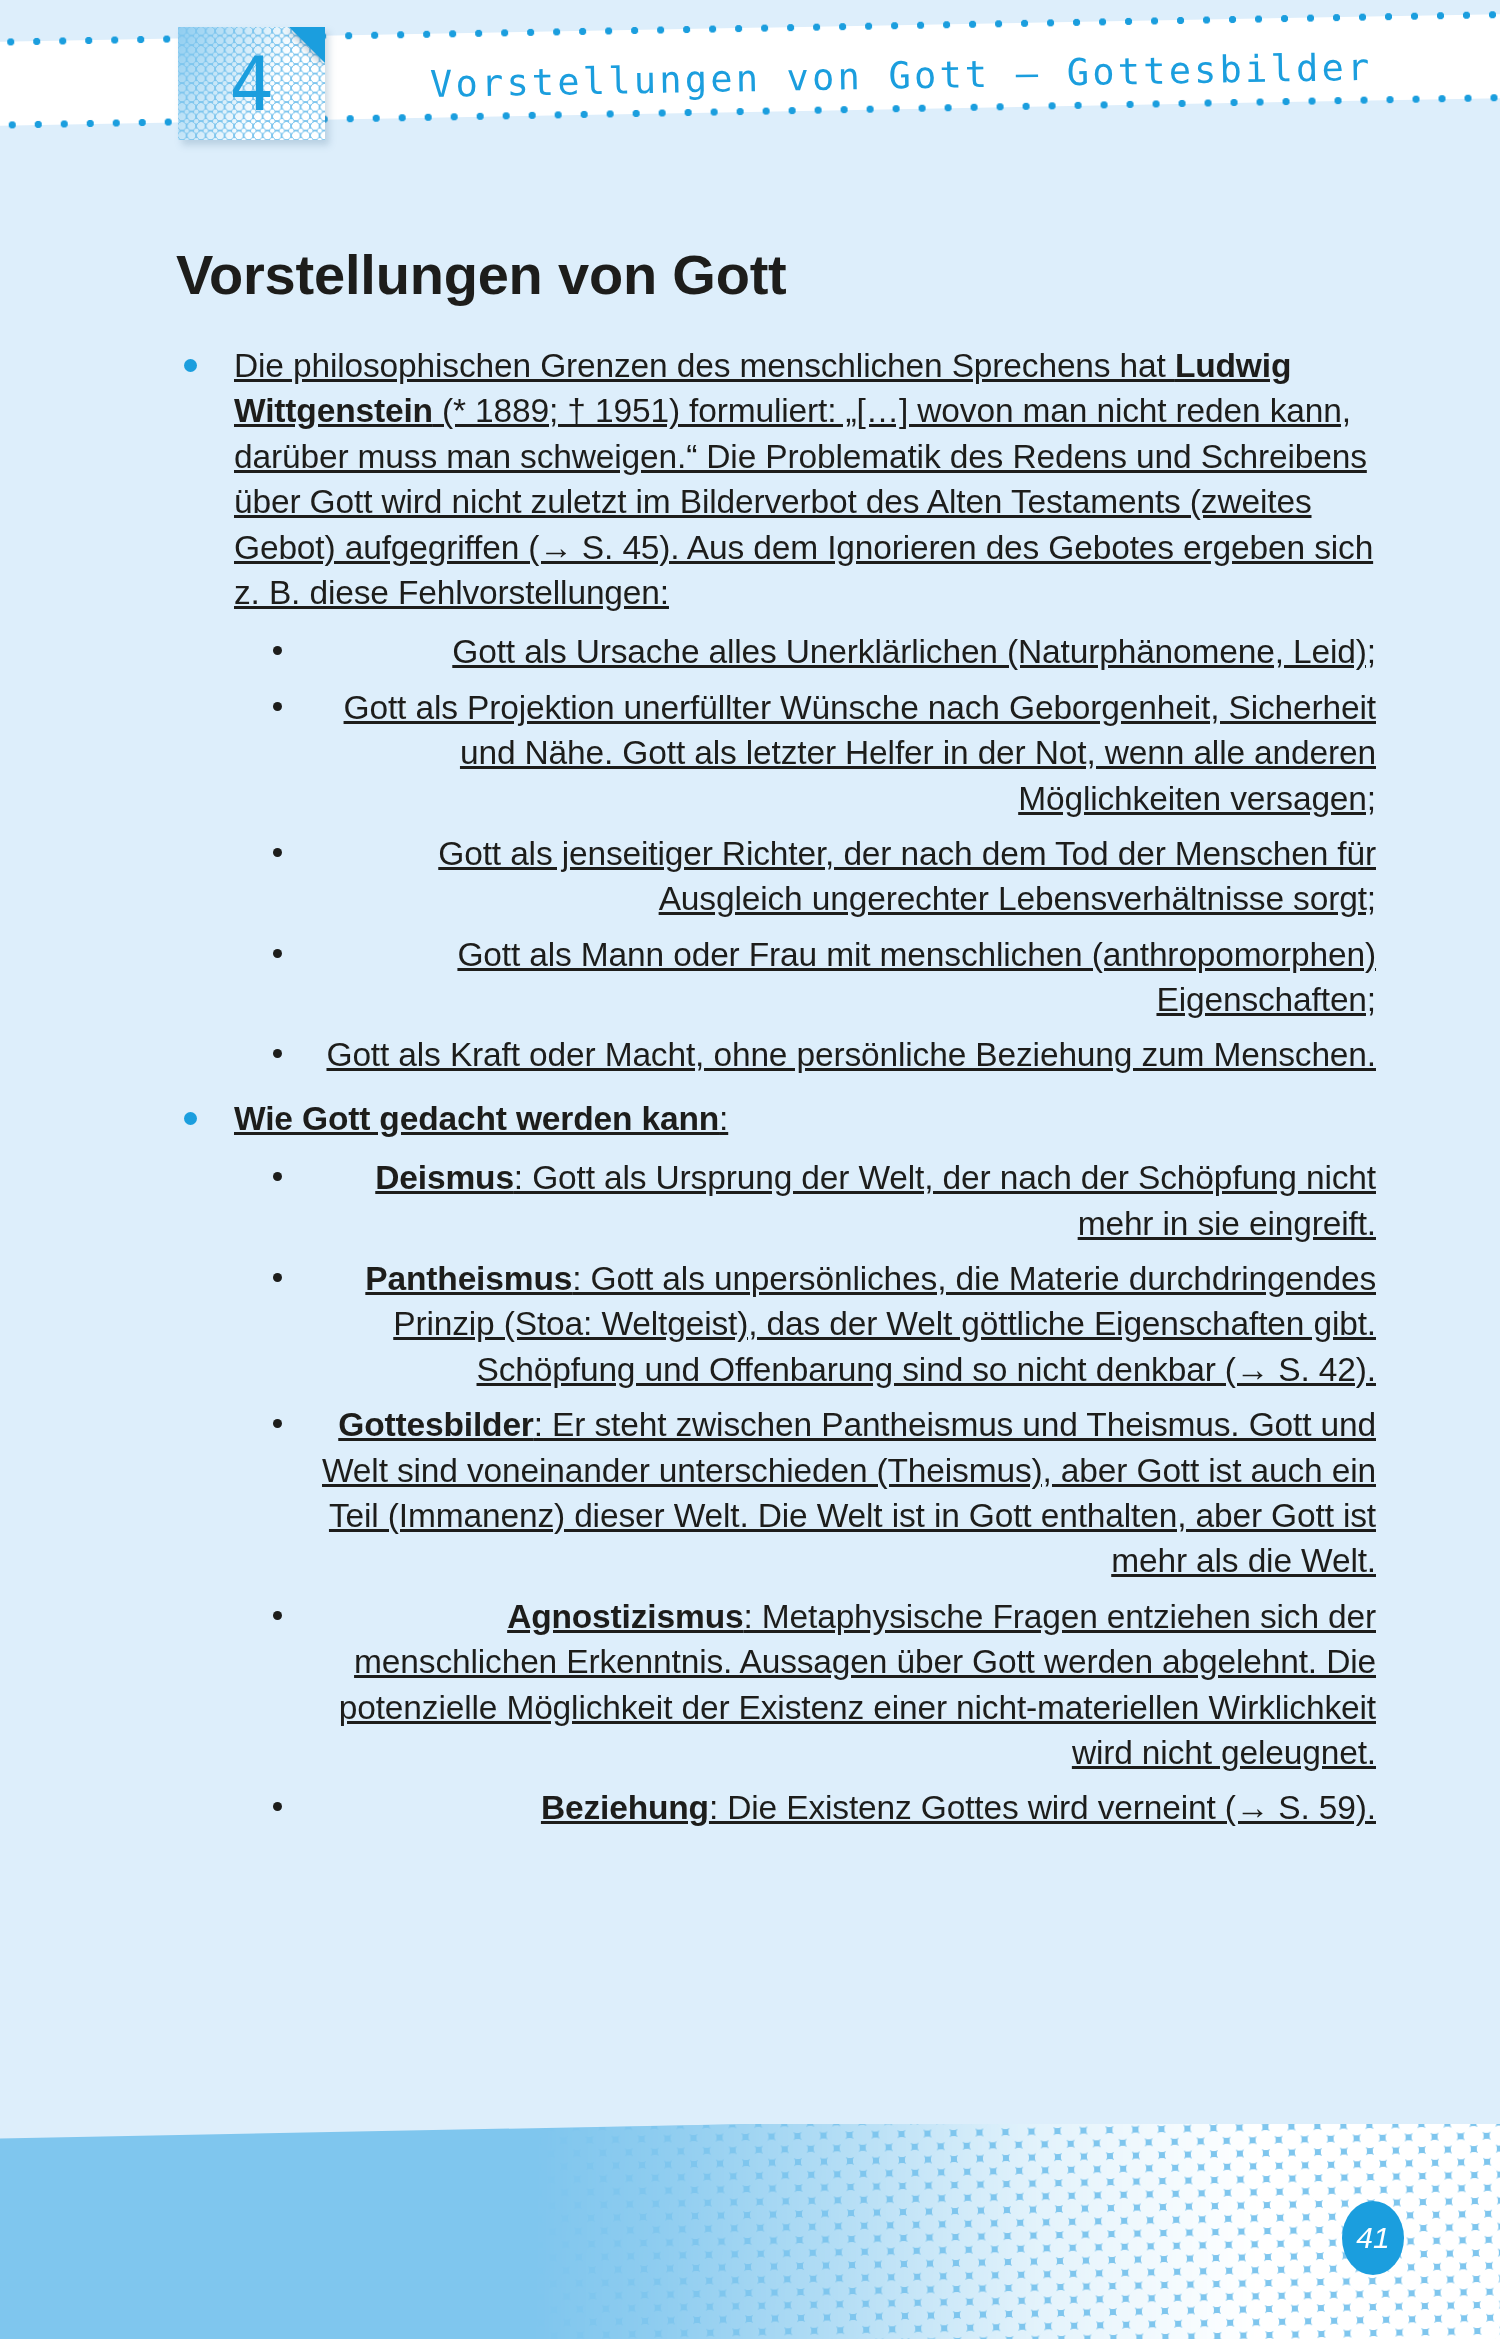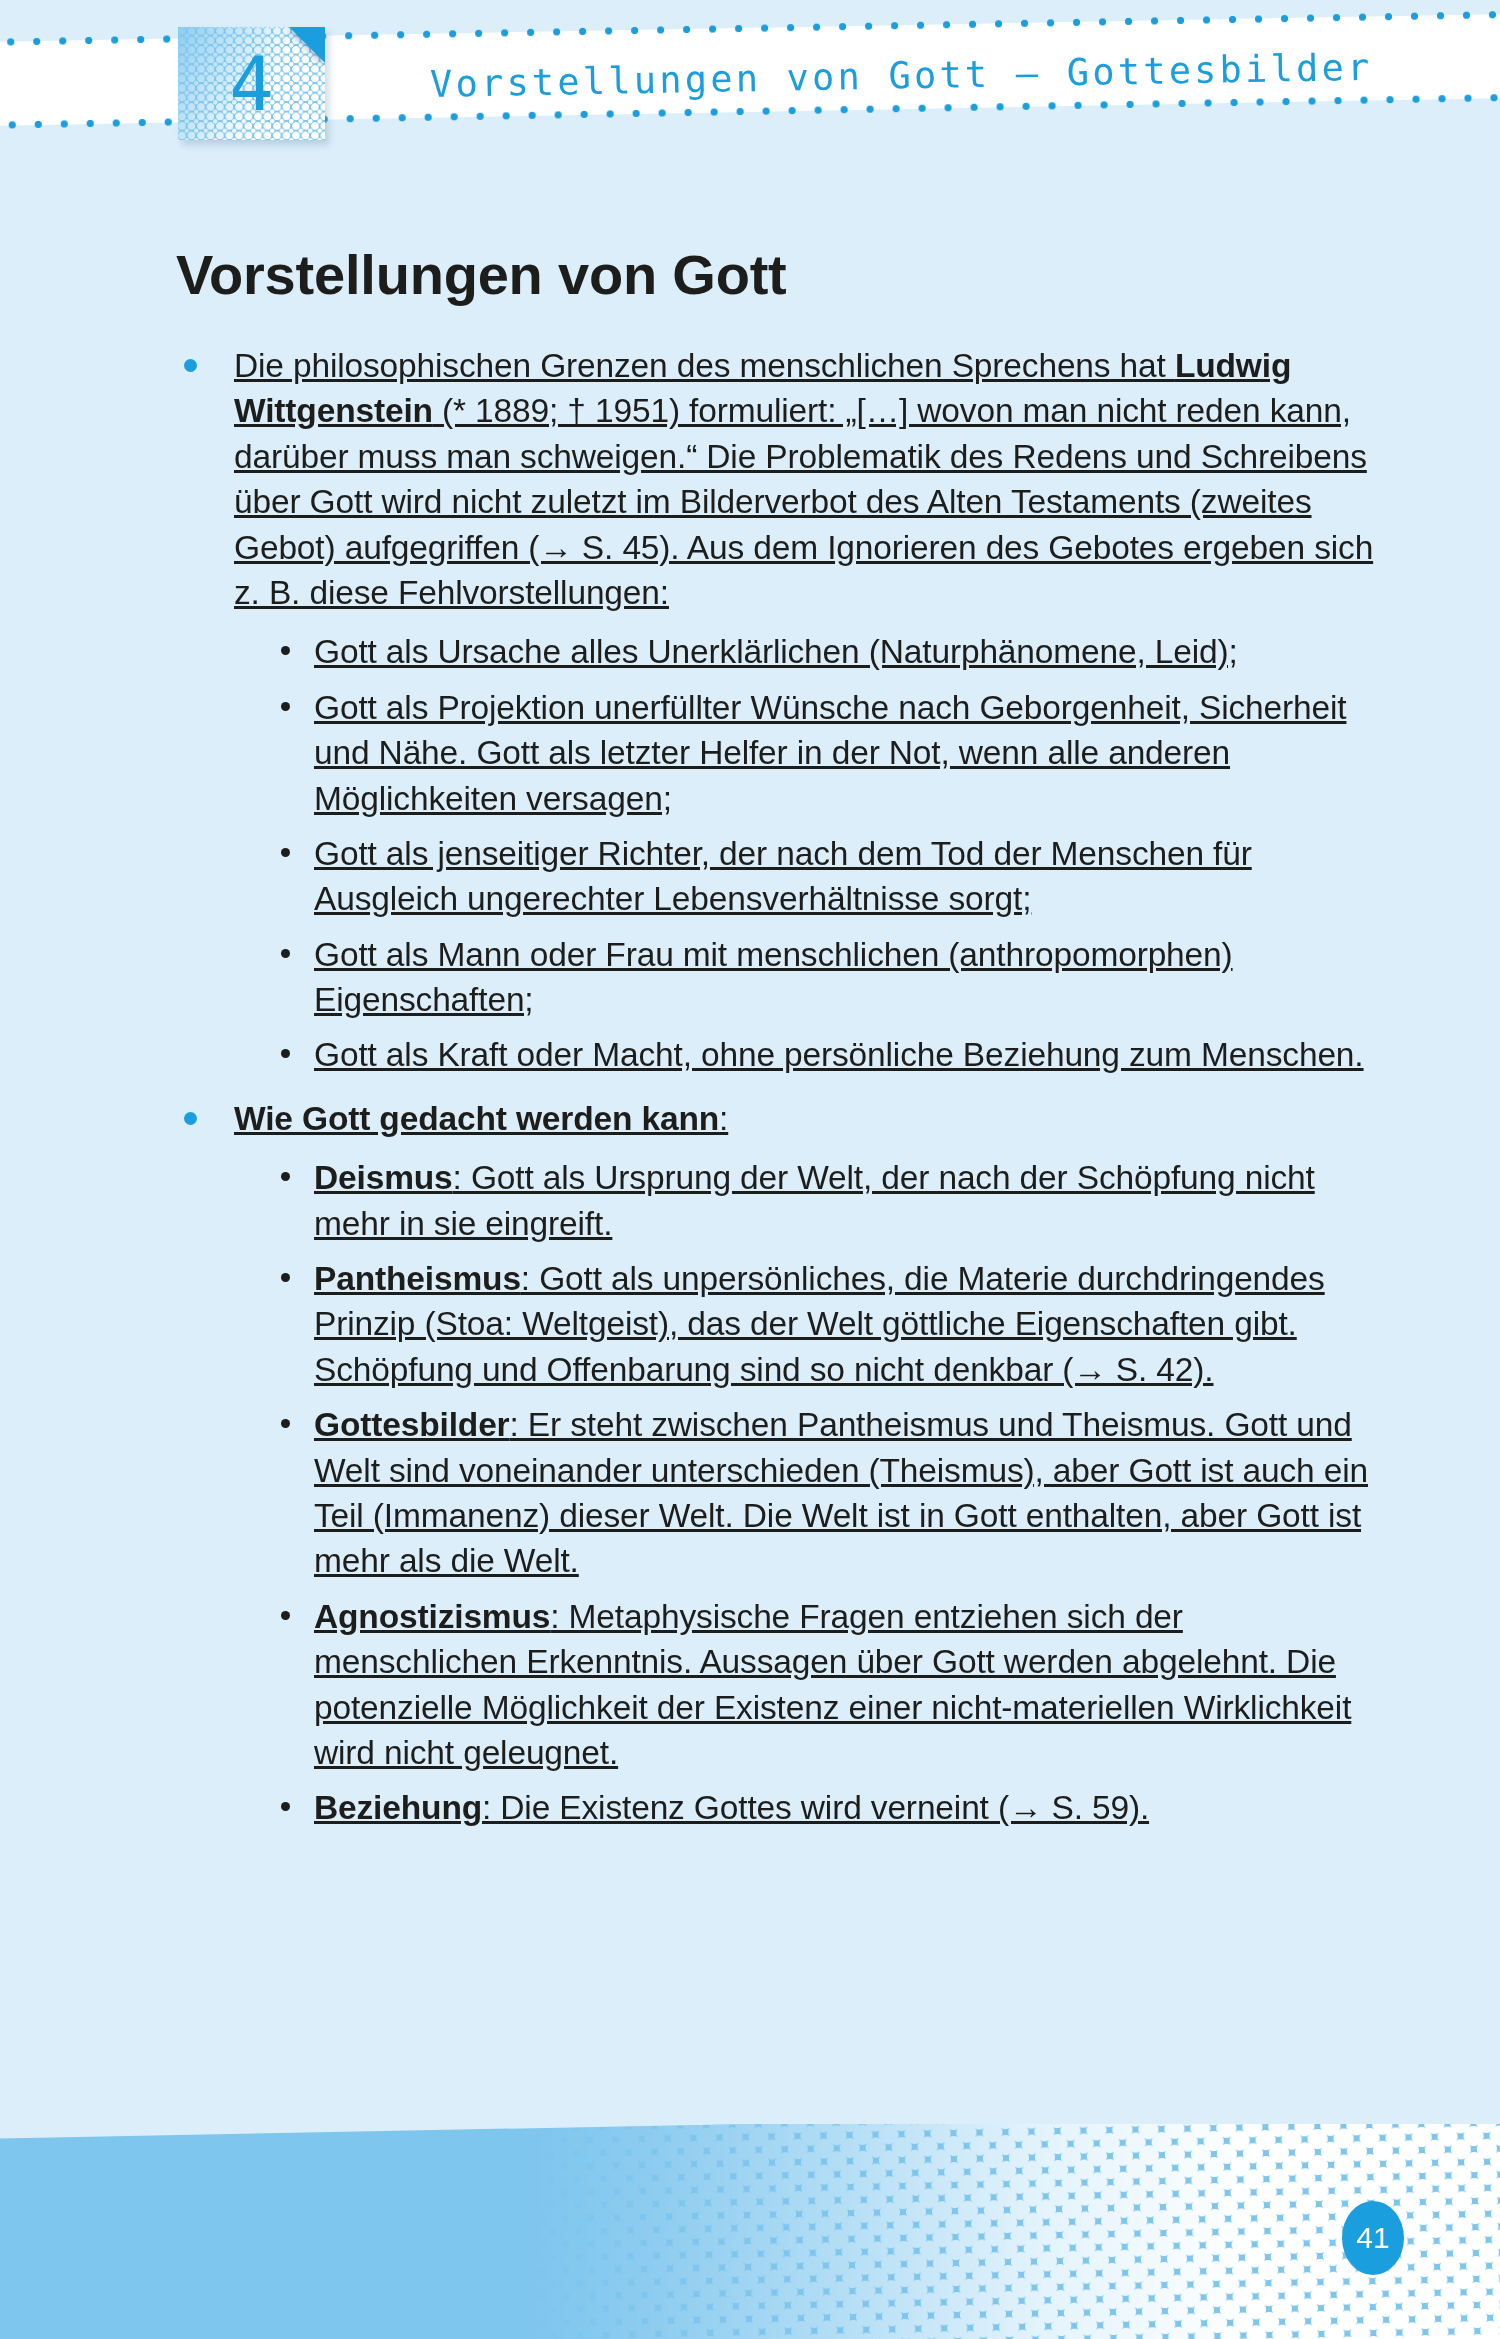--- a/index.html
+++ b/index.html
@@ -120,21 +120,21 @@
   .page-title {
     font-size: 56px;
     font-weight: bold;
     letter-spacing: -0.2px;
     margin: 0 0 36px 0;
     color: #1d1d1b;
     font-stretch: condensed;
   }
 
   ul.lvl1 { list-style: none; margin: 0; padding: 0; text-decoration: underline; }
-  ul.lvl2 { list-style: none; margin: 8px; padding: 0; }
+  ul.lvl2 { list-style: none; margin: 0; padding: 0; text-align: right; }
 
   li.lvl1-item {
     position: relative;
     padding-left: 58px;
     margin-bottom: 18px;
     font-size: 33.5px;
     line-height: 1.355;
     letter-spacing: -0.15px;
   }
   li.lvl1-item > .dot1 {
@@ -207,20 +207,21 @@
     width: 62px;
     height: 74px;
     border-radius: 50%;
     background: #1b9ede;
     color: #ffffff;
     font-size: 30px;
     display: flex;
     align-items: center;
     justify-content: center;
     z-index: 6;
+    font-style: italic;
   }
 </style>
 </head>
 <body>
 
 <div class="page">
 
   <div class="header-zone">
     <div class="banner">
       <div class="banner-dots-top"></div>

